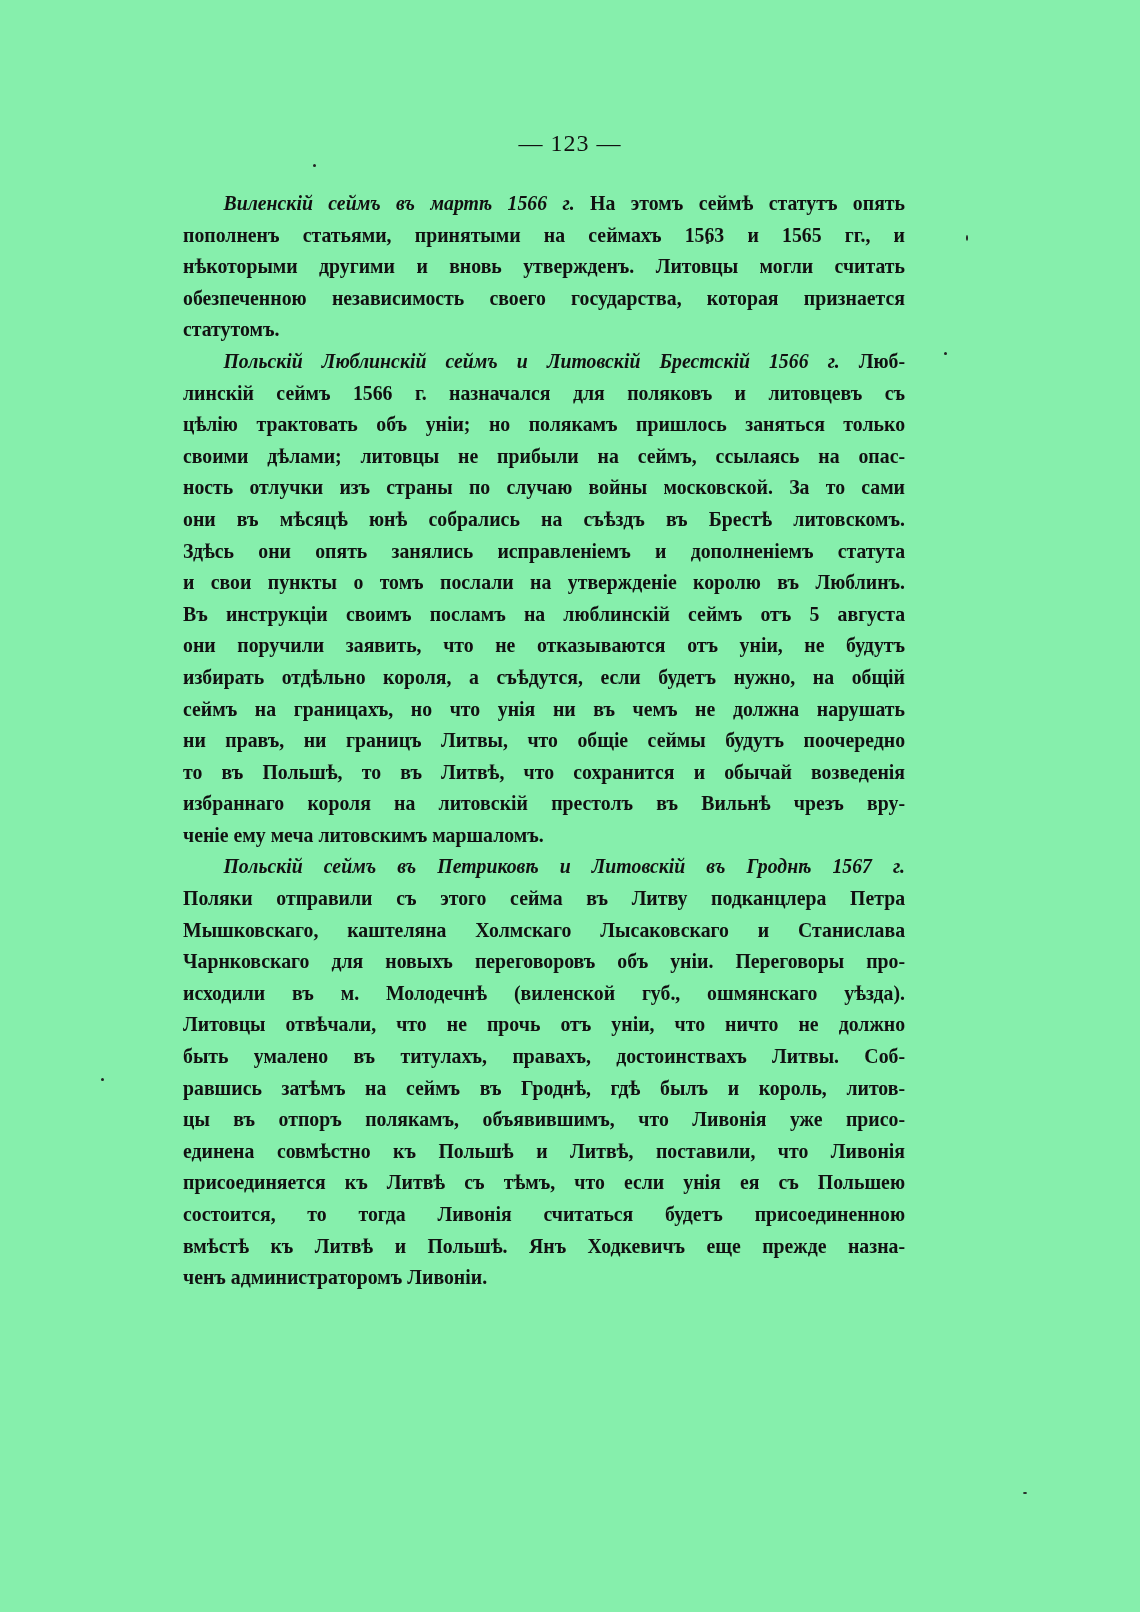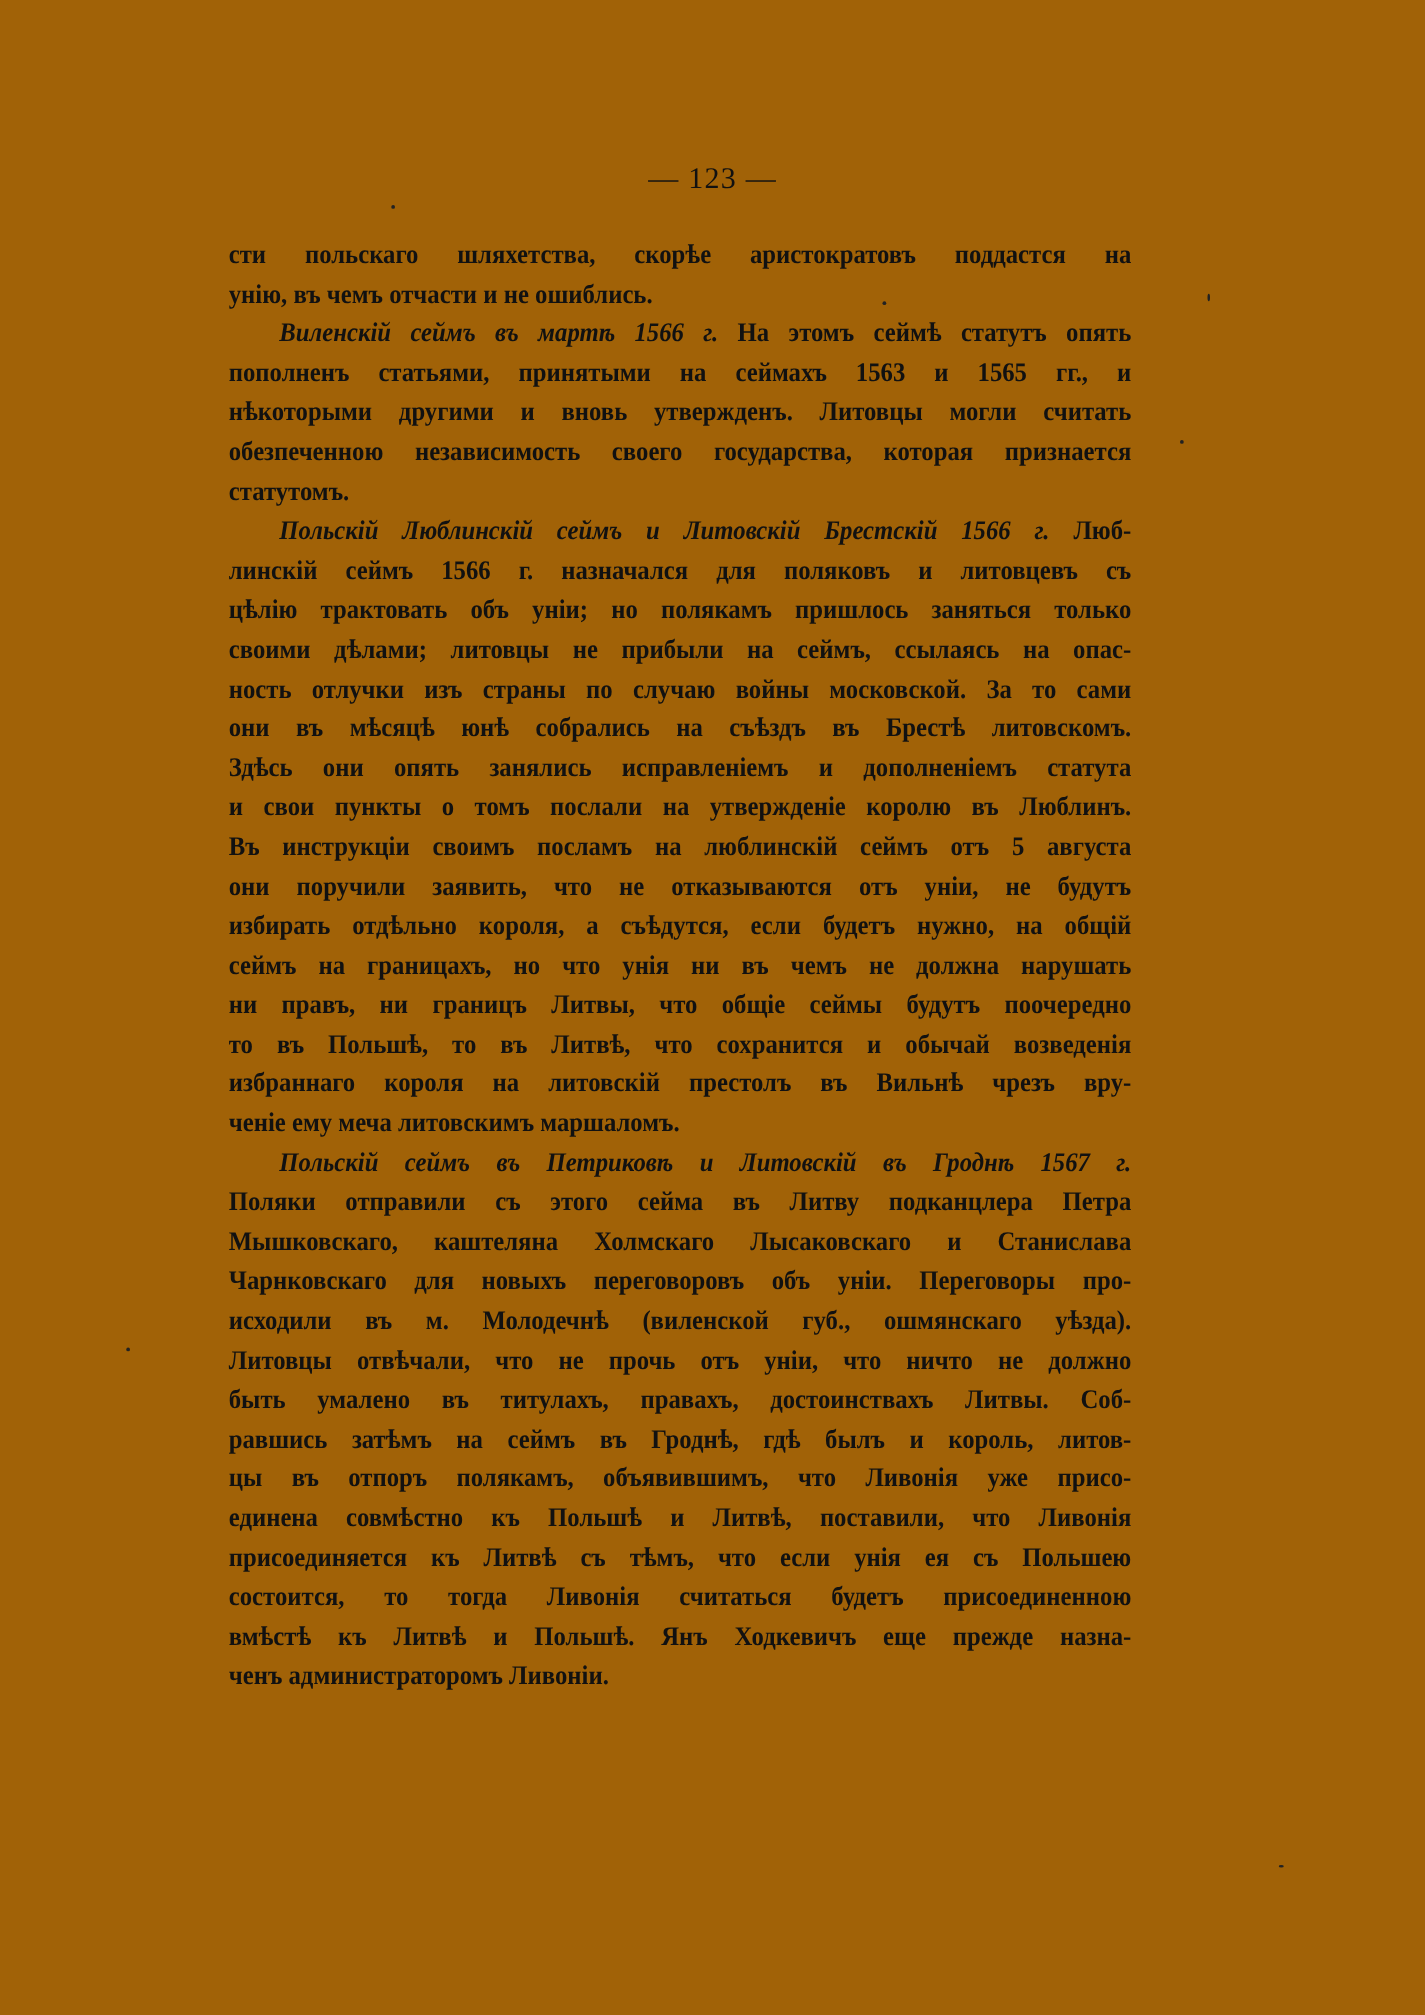--- a/index.html
+++ b/index.html
@@ -1,19 +1,19 @@
 <!DOCTYPE html>
 <html><head>
 <meta charset="utf-8">
 <style>
   html, body { margin: 0; padding: 0; background: #ffffff; }
   body { width: 1140px; height: 1612px; position: relative; overflow: hidden; }
   .page {
     position: absolute; left: 0; top: 0; width: 1140px; height: 1612px;
-    background: #a16207;
+    background: #86efac;
   }
   .page-number {
     position: absolute; left: 0; width: 1140px; top: 130px;
     text-align: center;
     font-family: "Liberation Serif", "DejaVu Serif", serif;
     font-size: 24px; color: #111;
     letter-spacing: 1px;
   }
   .body-text {
     position: absolute; left: 183px; top: 188px; width: 722px;
@@ -34,24 +34,20 @@
 </style>
 </head>
 <body>
 
 <div class="page">
 
   <div class="page-number">— 123 —</div>
 
   <div class="body-text">
 
-    <div>
-      <span class="line">сти польскаго шляхетства, скорѣе аристократовъ поддастся на</span>
-      <span class="line last">унію, въ чемъ отчасти и не ошиблись.</span>
-    </div>
 
     <div>
       <span class="line indent"><span class="heading">Виленскій сеймъ въ мартѣ 1566 г.</span> <span>На этомъ сеймѣ статутъ опять</span></span>
       <span class="line">пополненъ статьями, принятыми на сеймахъ 1563 и 1565 гг., и</span>
       <span class="line">нѣкоторыми другими и вновь утвержденъ. Литовцы могли считать</span>
       <span class="line">обезпеченною независимость своего государства, которая признается</span>
       <span class="line last">статутомъ.</span>
     </div>
 
     <div>

